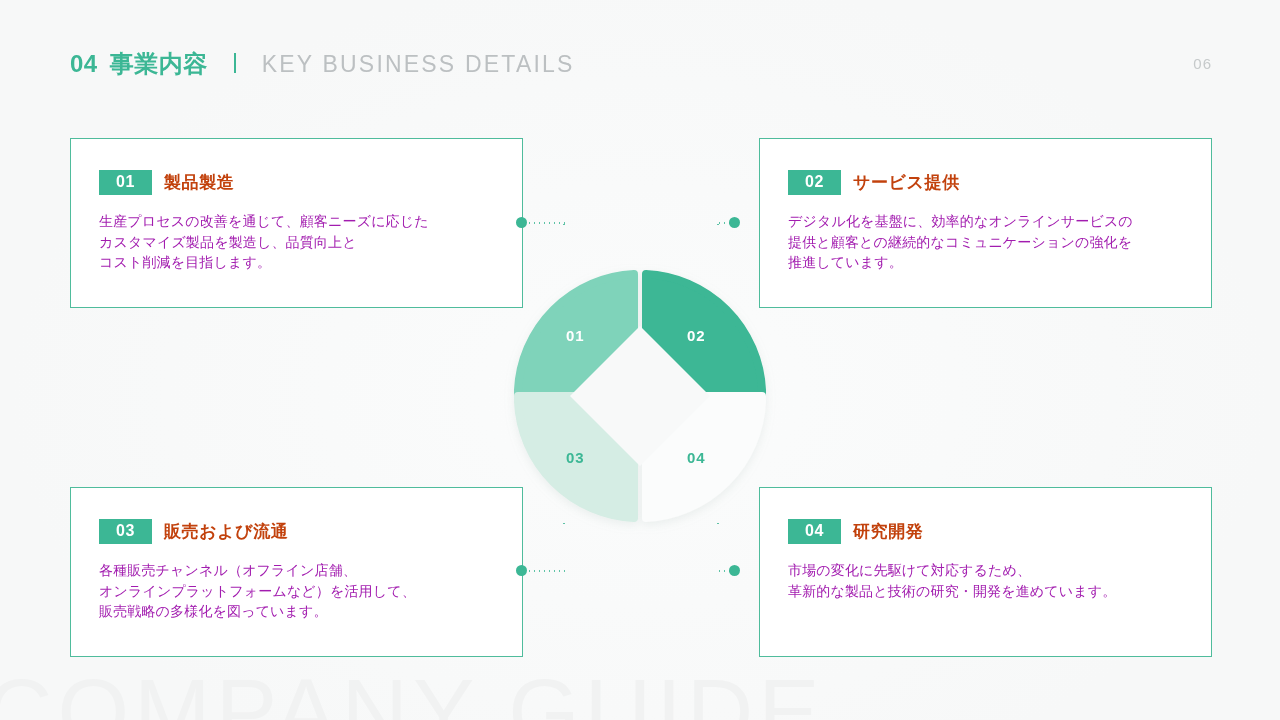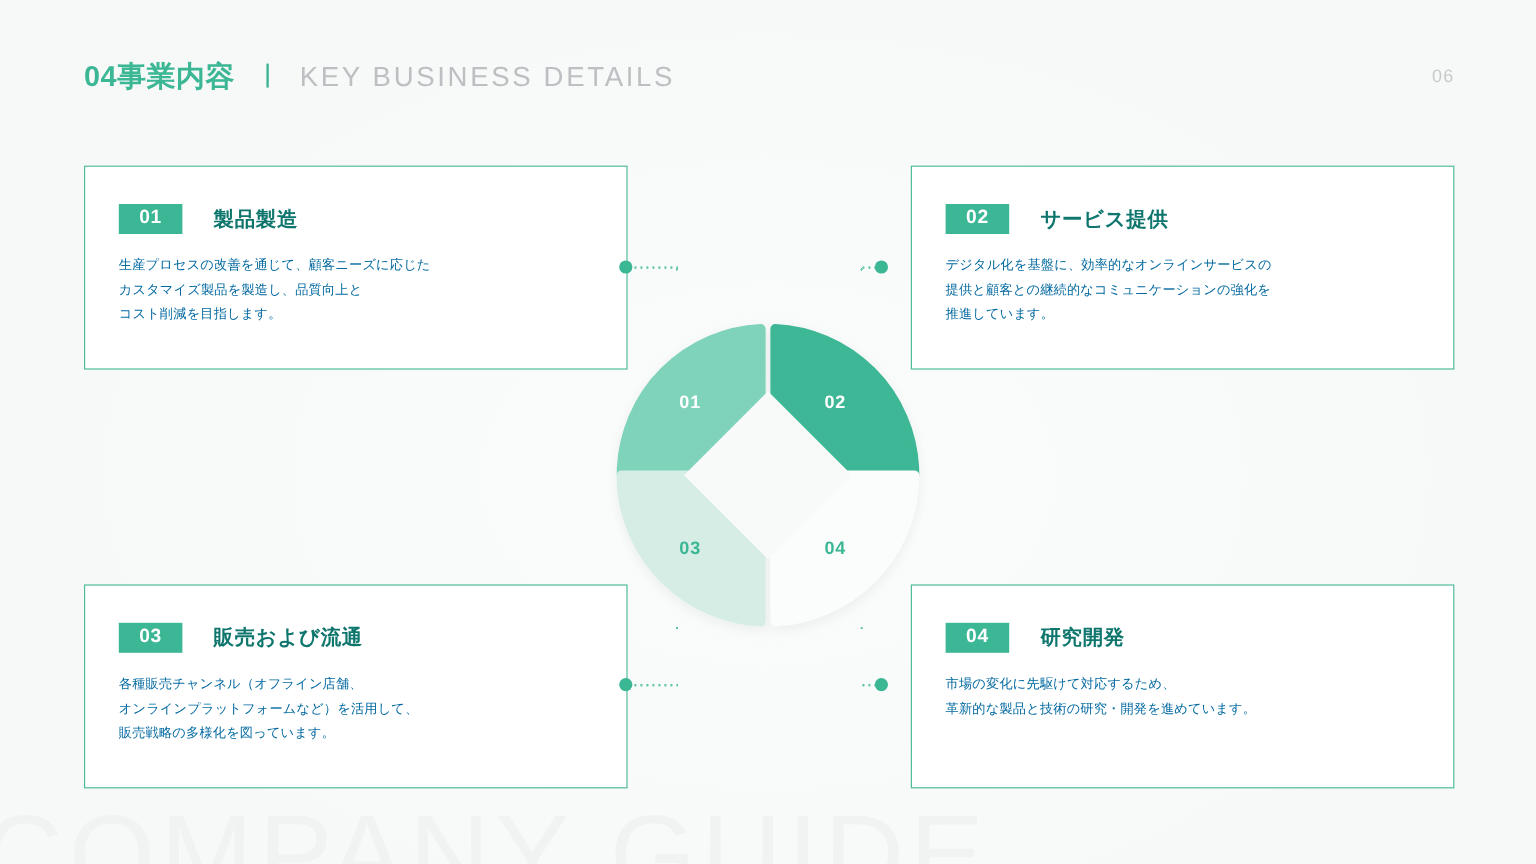--- a/index.html
+++ b/index.html
@@ -105,31 +105,31 @@
     color: #ffffff;
     font-size: 16px;
     font-weight: bold;
     letter-spacing: 0.6px;
     padding: 4px 13px 5px 13px;
     line-height: 1;
     min-width: 53px;
     text-align: center;
   }
   .card-title {
-    margin-left: 26px;
+    margin-left: 12px;
     font-size: 17px;
     font-weight: bold;
-    color: #0f766e;
+    color: #c2410c;
     letter-spacing: 0.6px;
   }
   .card-body {
     margin: 16px 0 0 28px;
-    font-size: 11px;
+    font-size: 14px;
     line-height: 20.6px;
-    color: #0369a1;
+    color: #a21caf;
     letter-spacing: 0.15px;
   }
   .card-body .ln { display: block; white-space: nowrap; }
 
   
   .donut {
     position: absolute;
     left: 514px;
     top: 270px;
     width: 252px;
@@ -185,21 +185,21 @@
 </style>
 </head>
 <body>
 
 <div class="slide">
 
   <div class="watermark">COMPANY GUIDE</div>
 
   <div class="header">
     <span class="header-num-jp">04</span>
-    <span class="header-num-jp" style="margin-left:0;">事業内容</span>
+    <span class="header-num-jp" style="margin-left:12px;">事業内容</span>
     <span class="header-divider"></span>
     <span class="header-en">KEY BUSINESS DETAILS</span>
   </div>
   <div class="page-num">06</div>
 
   <div class="card tl">
     <div class="card-head">
       <span class="badge">01</span>
       <span class="card-title">製品製造</span>
     </div>

